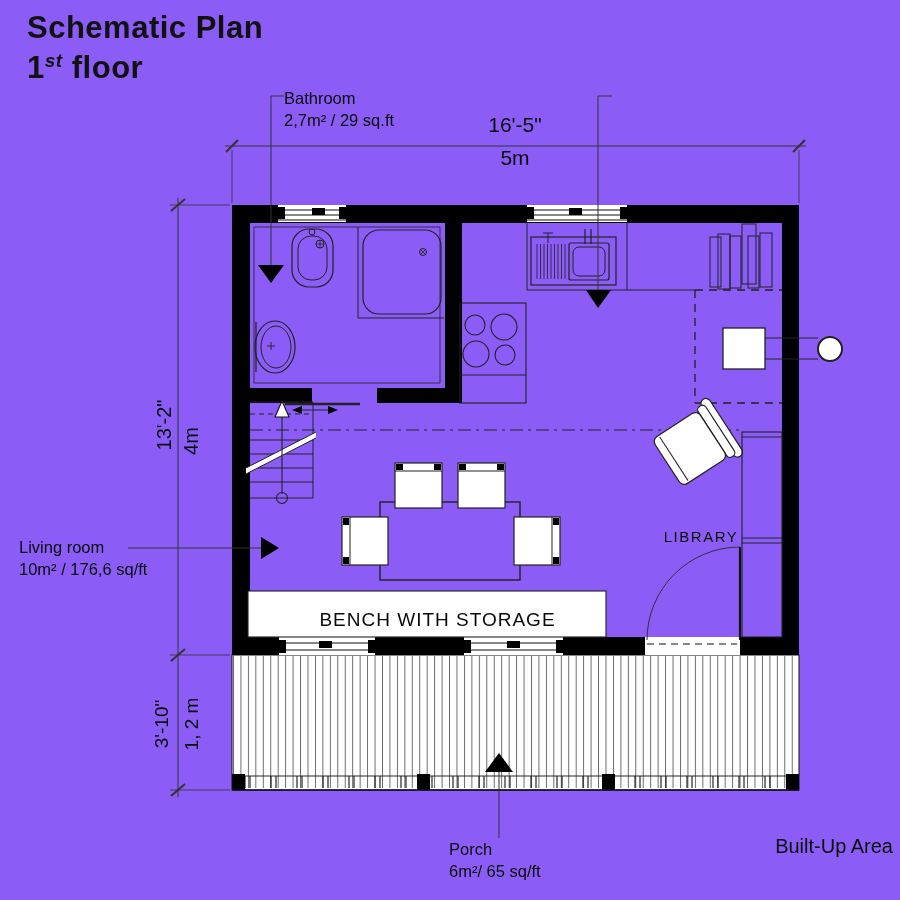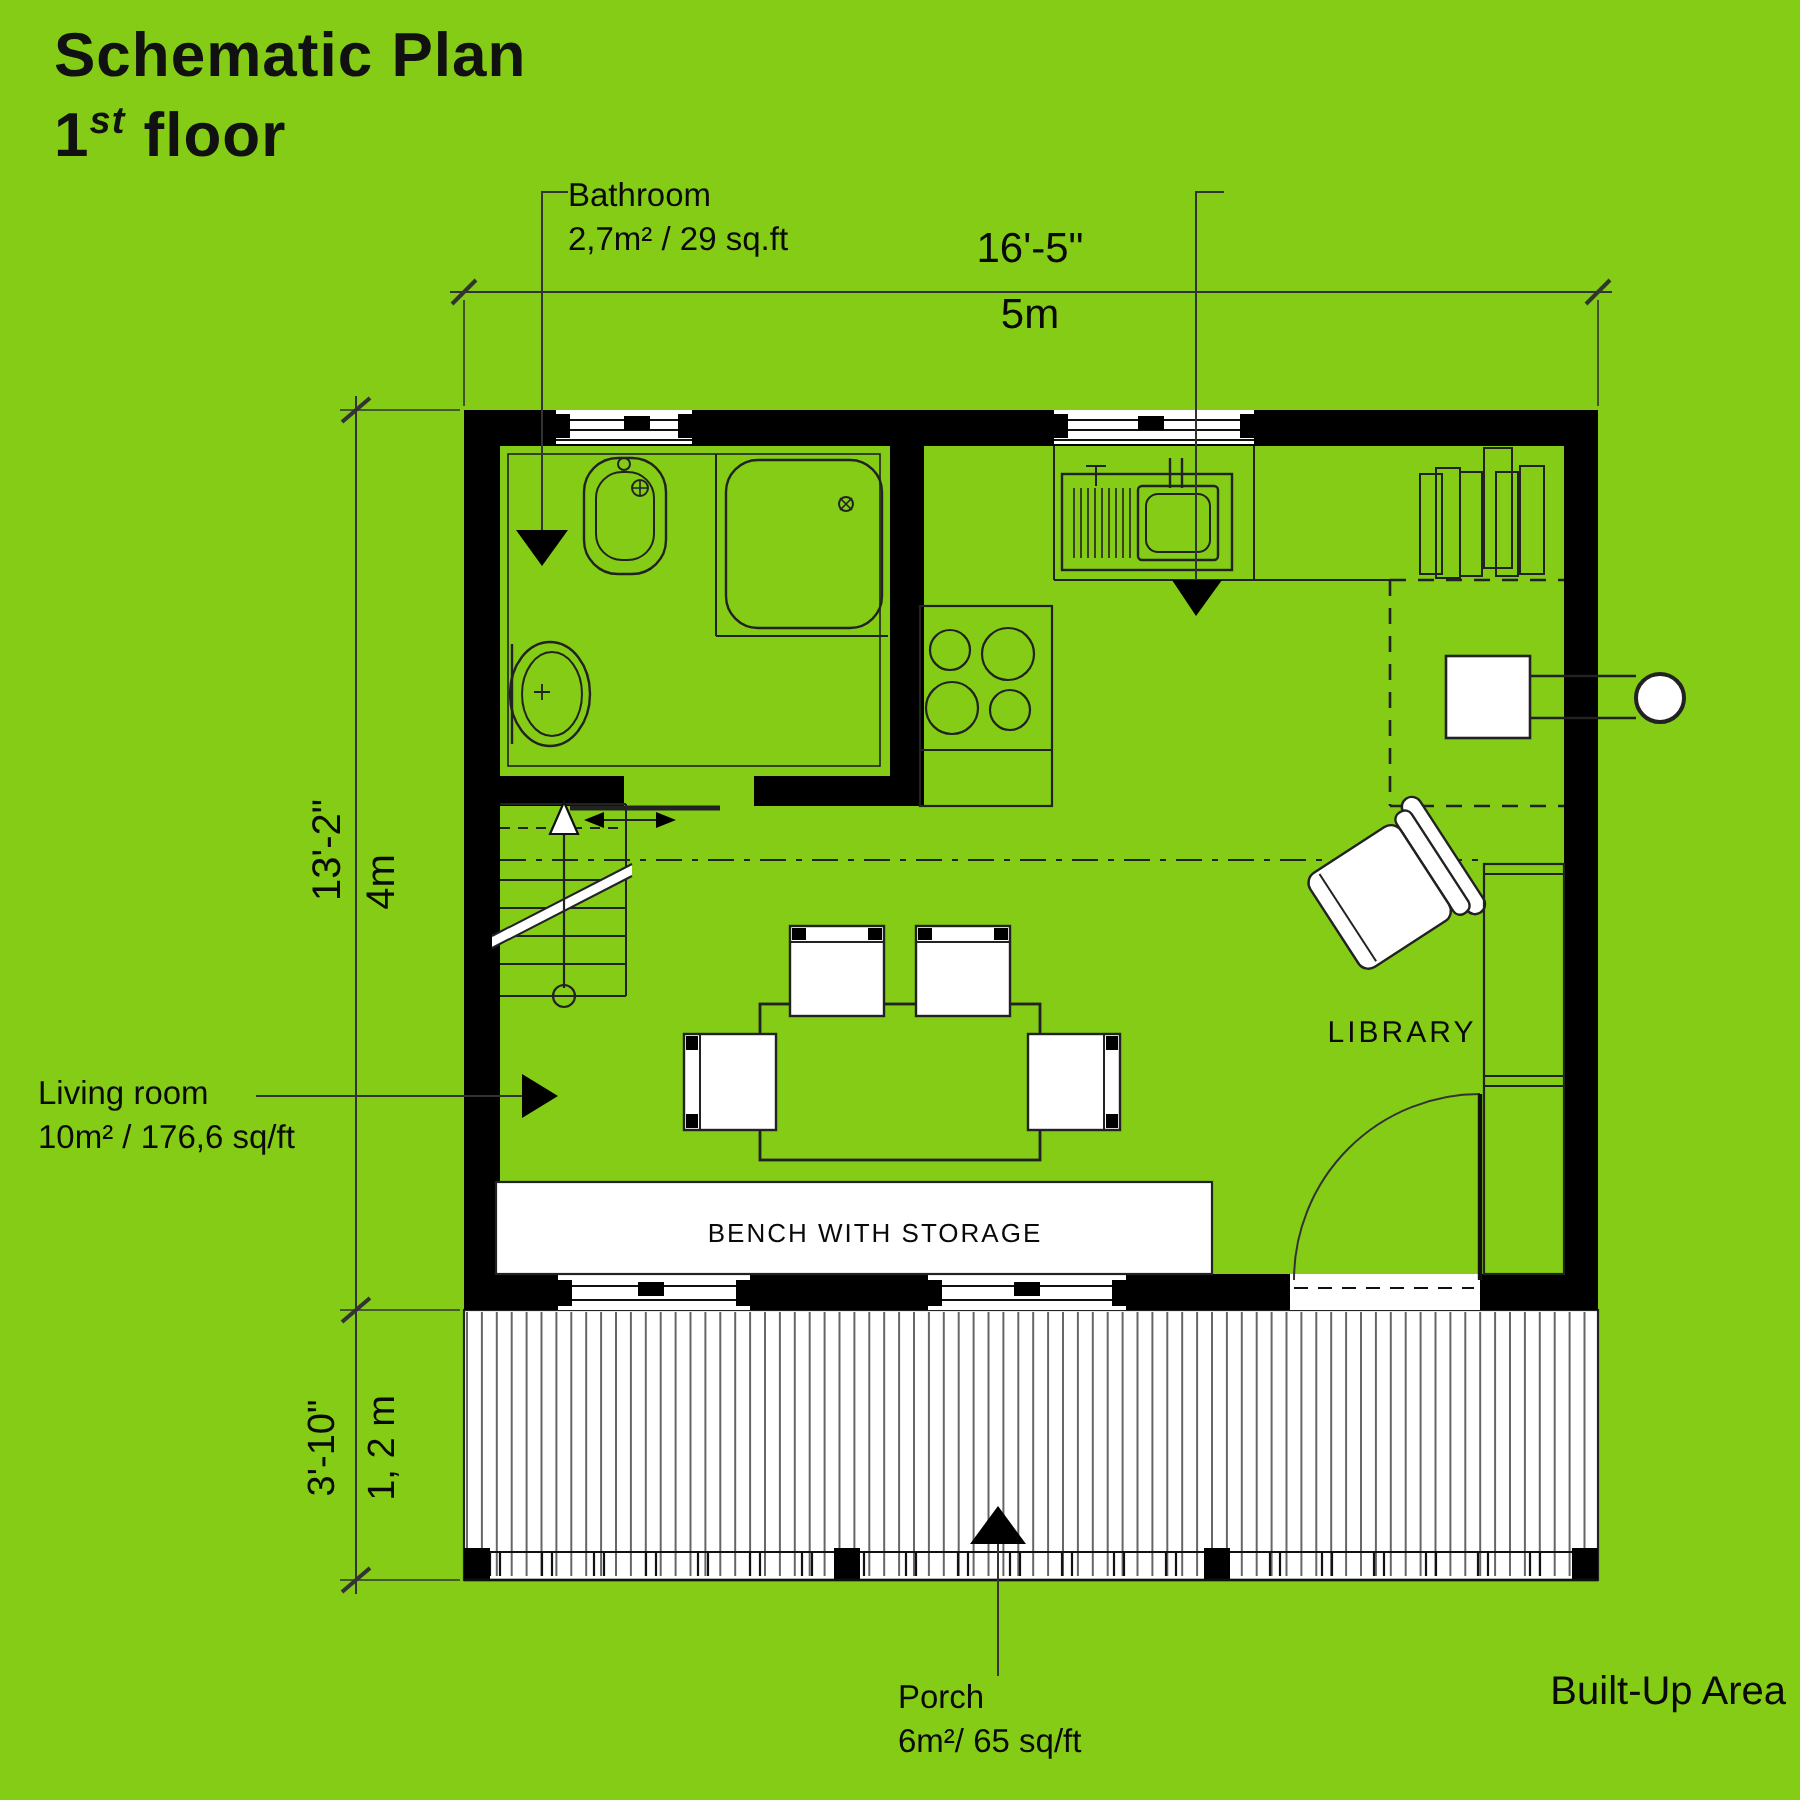--- a/index.html
+++ b/index.html
@@ -1,17 +1,17 @@
 <!DOCTYPE html>
 <html><head>
 <meta charset="utf-8">
 <style>
   html,body { margin:0; padding:0; background:#fff; }
   .stage {
-    position:relative; width:900px; height:900px; background:#84cc16;
+    position:relative; width:900px; height:900px; background:#8b5cf6;
     font-family:"Liberation Sans", sans-serif; color:#0a0a0a; overflow:hidden;
   }
   .stage svg { position:absolute; left:0; top:0; }
 
   .page-title { position:absolute; left:27px; top:8px; font-size:31px; font-weight:bold;
                 line-height:40px; color:#111; letter-spacing:0.5px; }
   .page-title sup { font-size:19px; line-height:0;font-style:italic; }
 
   .label { position:absolute; font-size:16.5px; line-height:22px; white-space:nowrap; }
   .label .nm {}
@@ -275,20 +275,20 @@
 
   <div class="dim" style="left:435px; top:113px; width:160px;">16'-5"</div>
   <div class="dim" style="left:435px; top:146px; width:160px;">5m</div>
 
   <div class="vtext" style="left:104px; top:413px;">13'-2"</div>
   <div class="vtext" style="left:131px; top:429px;">4m</div>
 
   <div class="vtext" style="left:102px; top:712px; font-size:19px;">3'-10"</div>
   <div class="vtext" style="left:132px; top:712px; font-size:19px;">1, 2 m</div>
 
-  <div class="annot" style="left:310px; top:609px; width:255px; font-size:13px;">BENCH WITH STORAGE</div>
-  <div class="annot" style="left:641px; top:508px; width:120px; letter-spacing:1.5px;">LIBRARY</div>
+  <div class="annot" style="left:310px; top:609px; width:255px; font-size:19px;">BENCH WITH STORAGE</div>
+  <div class="annot" style="left:641px; top:528px; width:120px; letter-spacing:1.5px;">LIBRARY</div>
 
   <div class="summary">
     <div>Built-Up Area</div>
   </div>
 
 </div>
 
 </body></html>

